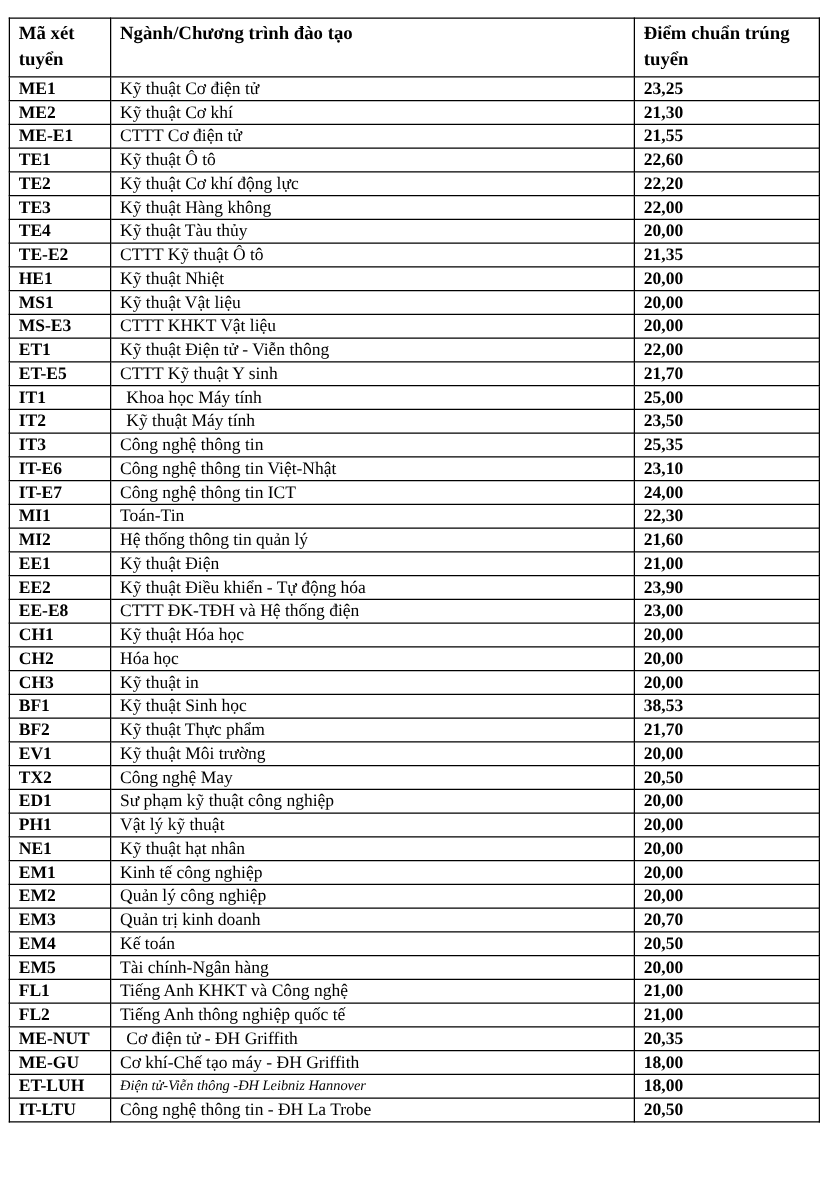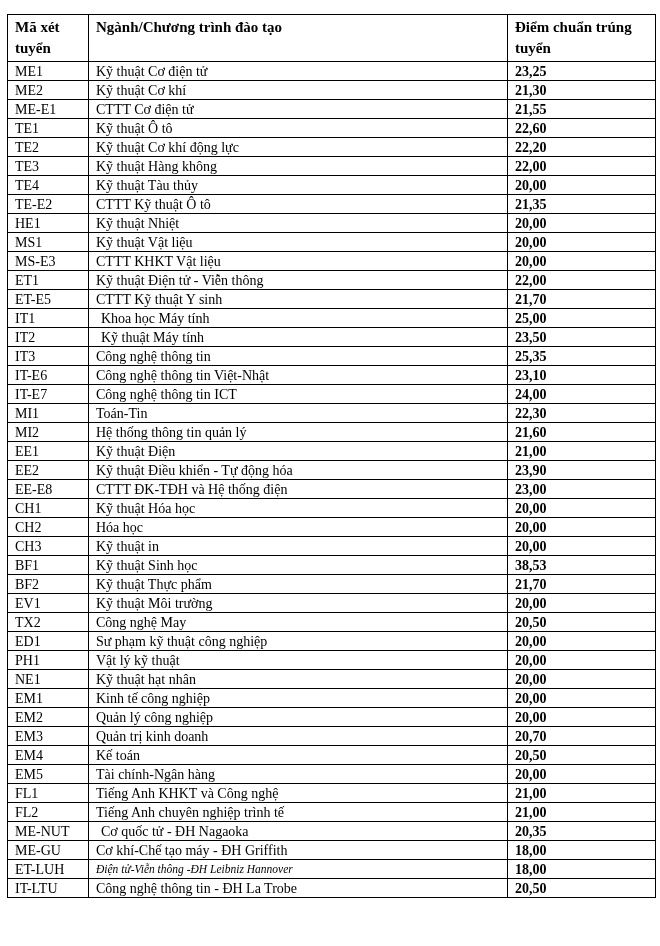--- a/index.html
+++ b/index.html
@@ -46,21 +46,21 @@
     }
     .score-table tbody td {
       font-size: 14px;
       line-height: 17px;
       height: 17.5px;
       padding: 0.5px 5px 0.5px 7px;
       vertical-align: middle;
       white-space: nowrap;
     }
     .score-table tbody td.code {
-      font-weight: normal;
+      font-weight: bold;
     }
     .score-table tbody td.score {
       font-weight: bold;
     }
     .score-table tbody td.name.indent {
       padding-left: 12px;
     }
     .score-table tbody td.name.small {
       font-size: 11.5px;
       font-style: italic;
@@ -274,26 +274,26 @@
           <td class="name">Tài chính-Ngân hàng</td>
           <td class="score">20,00</td>
         </tr>
         <tr>
           <td class="code">FL1</td>
           <td class="name">Tiếng Anh KHKT và Công nghệ</td>
           <td class="score">21,00</td>
         </tr>
         <tr>
           <td class="code">FL2</td>
-          <td class="name">Tiếng Anh chuyên nghiệp trình tế</td>
+          <td class="name">Tiếng Anh thông nghiệp quốc tế</td>
           <td class="score">21,00</td>
         </tr>
         <tr>
           <td class="code">ME-NUT</td>
-          <td class="name indent">Cơ quốc tử - ĐH Nagaoka</td>
+          <td class="name indent">Cơ điện tử - ĐH Griffith</td>
           <td class="score">20,35</td>
         </tr>
         <tr>
           <td class="code">ME-GU</td>
           <td class="name">Cơ khí-Chế tạo máy - ĐH Griffith</td>
           <td class="score">18,00</td>
         </tr>
         <tr>
           <td class="code">ET-LUH</td>
           <td class="name small">Điện tử-Viễn thông -ĐH Leibniz Hannover</td>

